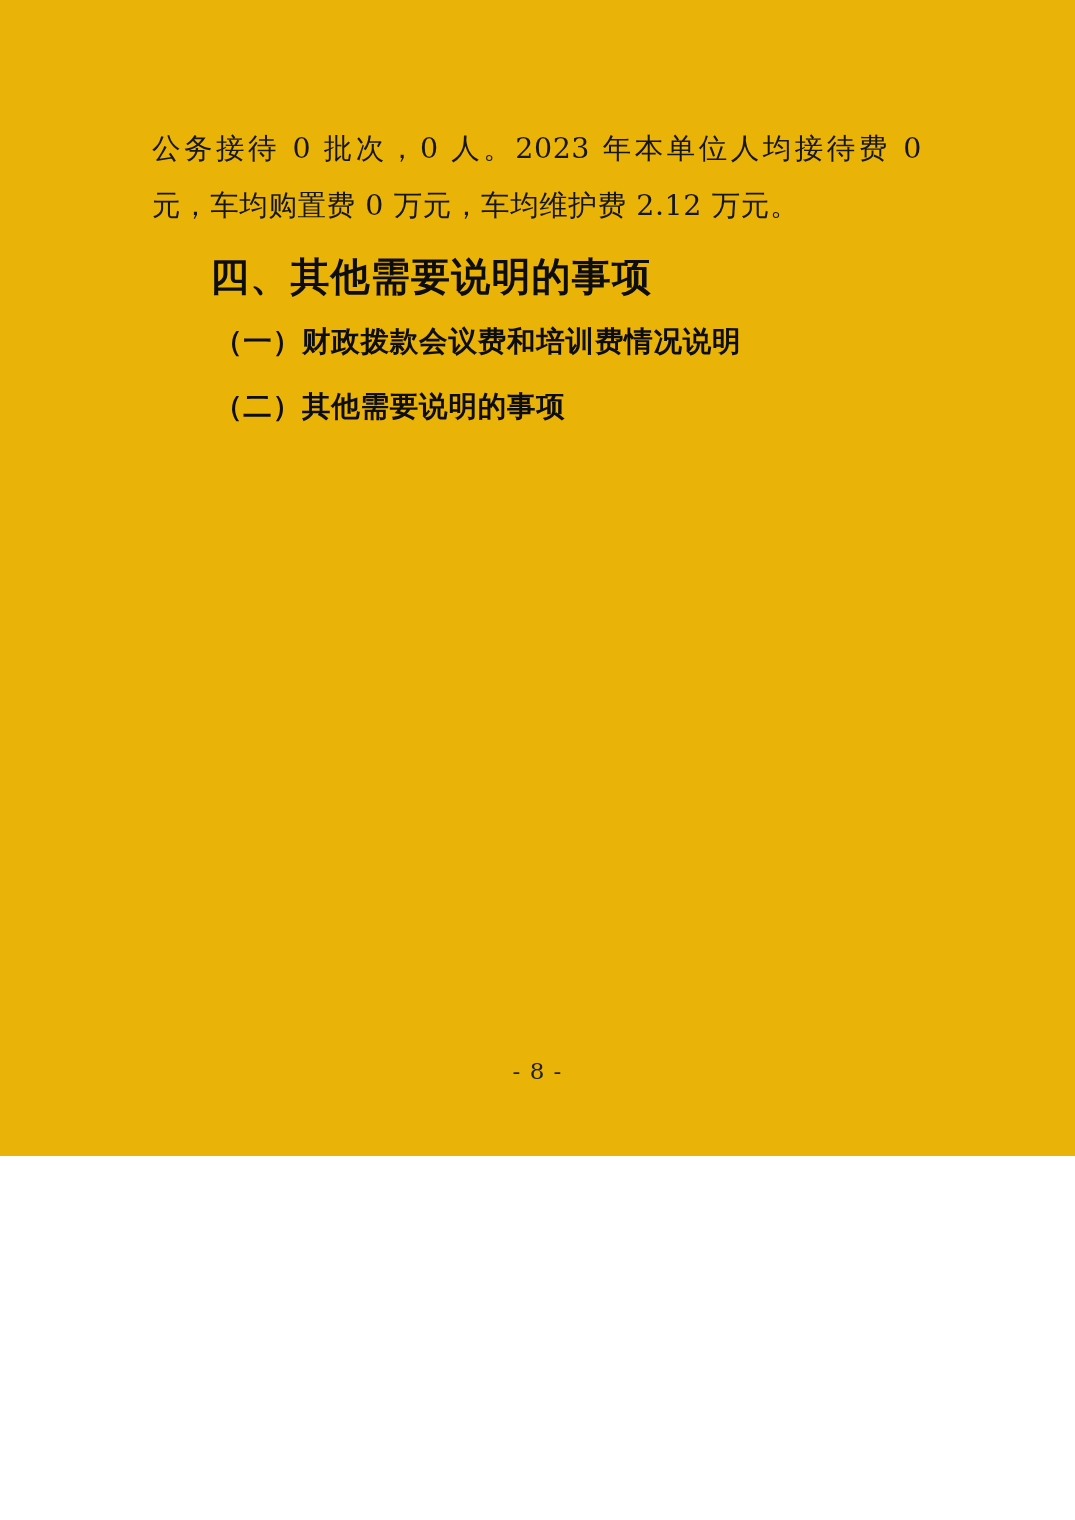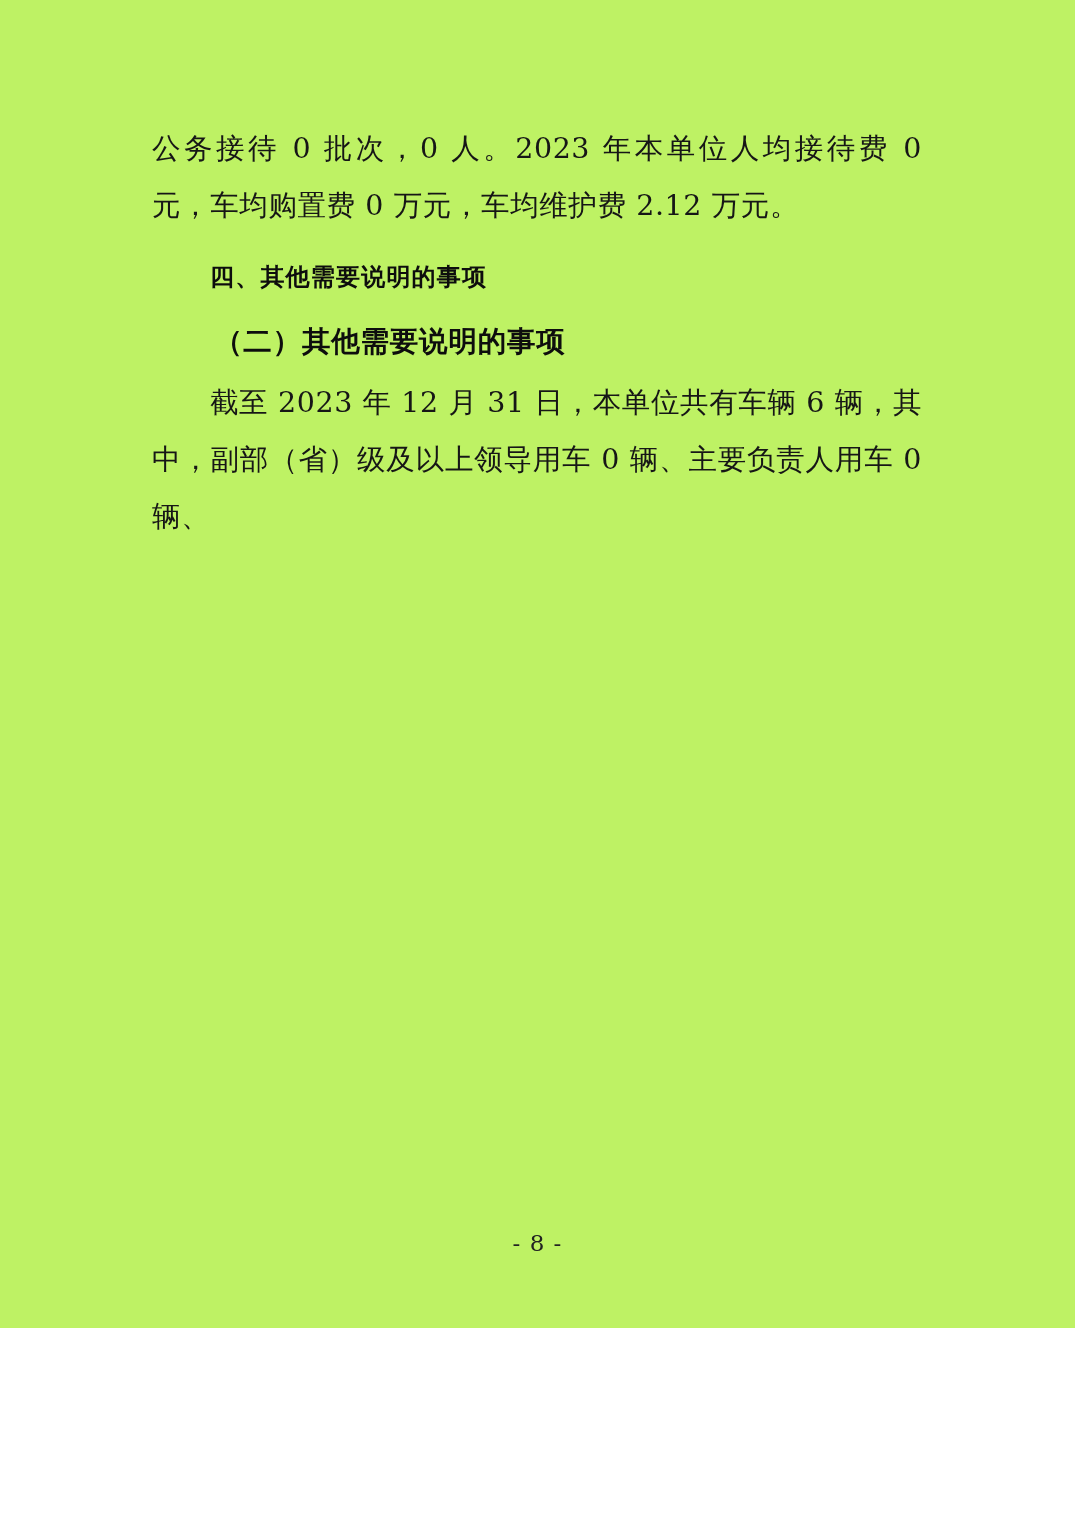--- a/index.html
+++ b/index.html
@@ -3,22 +3,22 @@
 <meta charset="utf-8">
 <style>
   html, body {
     margin: 0;
     padding: 0;
     background: #ffffff;
   }
   .page {
     position: relative;
     width: 1075px;
-    height: 1328px;
-    background: #bef264;
+    height: 1156px;
+    background: #eab308;
     box-sizing: border-box;
     font-family: "DejaVu Serif", serif;
     color: #1a1a1a;
     overflow: hidden;
     padding-left: 32px;
   }
   .content {
     position: absolute;
     left: 152px;
     top: 120px;
@@ -32,21 +32,21 @@
     text-justify: inter-ideograph;
     letter-spacing: 0.6px;
     font-family: "DejaVu Serif", serif;
     color: #161616;
   }
   p.indent {
     text-indent: 58px;
   }
   h2.heading-main {
     margin: 14px 0 6px 0;
-    font-size: 24px;
+    font-size: 39px;
     line-height: 57px;
     font-weight: bold;
     text-indent: 58px;
     letter-spacing: 1.2px;
     font-family: "DejaVu Serif", serif;
     color: #0d0d0d;
   }
   h3.heading-sub {
     margin: 8px 0 4px 0;
     font-size: 28.5px;
@@ -72,24 +72,24 @@
 </head>
 <body>
 
 <div class="page">
   <div class="content">
 
     <p class="body-text">公务接待 0 批次，0 人。2023 年本单位人均接待费 0 元，车均购置费 0 万元，车均维护费 2.12 万元。</p>
 
     <h2 class="heading-main">四、其他需要说明的事项</h2>
 
+    <h3 class="heading-sub">（一）财政拨款会议费和培训费情况说明</h3>
 
 
     <h3 class="heading-sub">（二）其他需要说明的事项</h3>
 
 
 
-    <p class="body-text indent">截至 2023 年 12 月 31 日，本单位共有车辆 6 辆，其中，副部（省）级及以上领导用车 0 辆、主要负责人用车 0 辆、</p>
 
   </div>
 
   <div class="footer">- 8 -</div>
 </div>
 
 </body></html>

